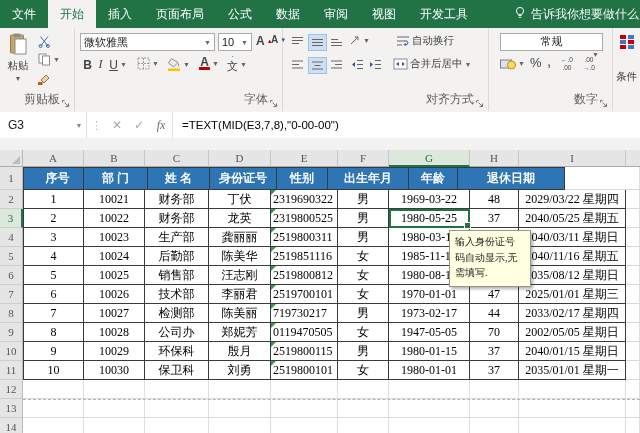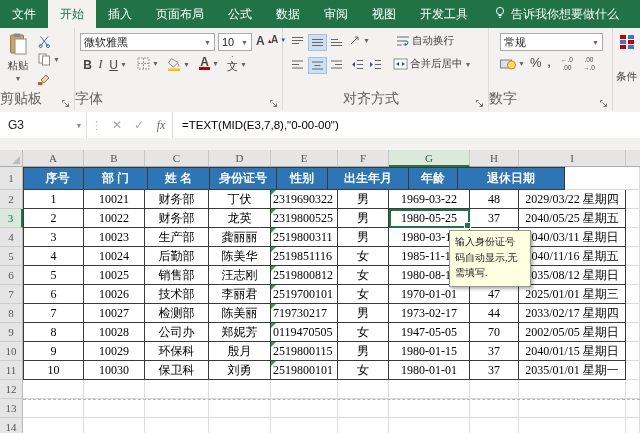--- a/index.html
+++ b/index.html
@@ -1,30 +1,30 @@
 <!DOCTYPE html>
 <html><head>
 <meta charset="utf-8">
 <style>
   html,body{margin:0;padding:0;background:#888;}
   .app{position:relative;width:640px;height:433px;overflow:hidden;background:#fff;
        font-family:"Liberation Sans","DejaVu Sans",sans-serif;-webkit-font-smoothing:antialiased;}
 
   
   .menubar{position:absolute;left:0;top:0;width:640px;height:28px;background:#217346;
-           display:flex;align-items:stretch;color:#fff;font-size:12px;}
+           display:flex;align-items:stretch;color:#fff;font-size:12px;gap:20px;}
   .tab{display:flex;align-items:center;padding:0 12px;cursor:default;white-space:nowrap;}
   .tab.active{background:#F3F2F1;color:#217346;}
   .tellme{display:flex;align-items:center;gap:5px;margin-left:14px;opacity:.95;font-size:12px;}
 
   
   .ribbon{position:absolute;left:0;top:28px;width:640px;height:84px;background:#F3F2F1;
           border-bottom:1px solid #D2D0CE;font-size:10.5px;color:#444;}
   .rgroup{position:absolute;top:0;height:83px;border-right:1px solid #DCDAD8;}
-  .glabel{position:absolute;bottom:3px;left:0;right:14px;text-align:left;color:#605E5C;font-size:14px;white-space:nowrap;}
+  .glabel{position:absolute;bottom:3px;left:0;right:14px;text-align:right;color:#605E5C;font-size:12px;white-space:nowrap;}
   .launch{position:absolute;bottom:3px;right:3px;width:10px;height:10px;}
   .dd{font-size:7px;color:#666;line-height:1;}
   .ctl{position:absolute;display:flex;align-items:center;gap:2px;white-space:nowrap;}
   .box{background:#fff;border:1px solid #ABABAB;height:18px;display:flex;align-items:center;
        padding:0 3px;box-sizing:border-box;font-size:11px;color:#222;}
   .box .dd{margin-left:auto;}
   .pressed{background:#CDE0F2;border:1px solid #9CC3E5;}
   .bigA{font-size:12px;font-weight:bold;color:#444;line-height:1;}
   .tinyarr{font-size:6px;vertical-align:top;color:#C00000;}
   .tinyarr.down{color:#2B579A;vertical-align:bottom;}
@@ -286,21 +286,21 @@
       </div>
       <div class="glabel" style="left:60px;">对齐方式</div>
       <div class="launch">
         <svg width="9" height="9" viewBox="0 0 9 9">
             <path d="M1.5 3.5 v-2 h2 M3.5 3.5 l4 4 M7.5 4.5 v3 h-3" stroke="#767676" fill="none"></path>
           </svg>
       </div>
     </div>
 
     <div class="rgroup" style="left:489px;width:123px;">
-      <div class="ctl box" style="left:11px;top:5px;width:103px;">
+      <div class="ctl box" style="left:11px;top:5px;width:103px;flex-direction:column;">
         <span>常规</span>
           <span class="dd">▼</span>
       </div>
       <div class="ctl" style="left:11px;top:29px;">
         <svg width="16" height="13" viewBox="0 0 16 13">
             <rect x="0.5" y="3" width="11" height="8" fill="#D9E2F3" stroke="#7F7F7F"></rect>
             <circle cx="11.5" cy="8" r="4" fill="#FFD966" stroke="#BF9000"></circle>
           </svg>
         <span class="dd">▼</span>
       </div>

